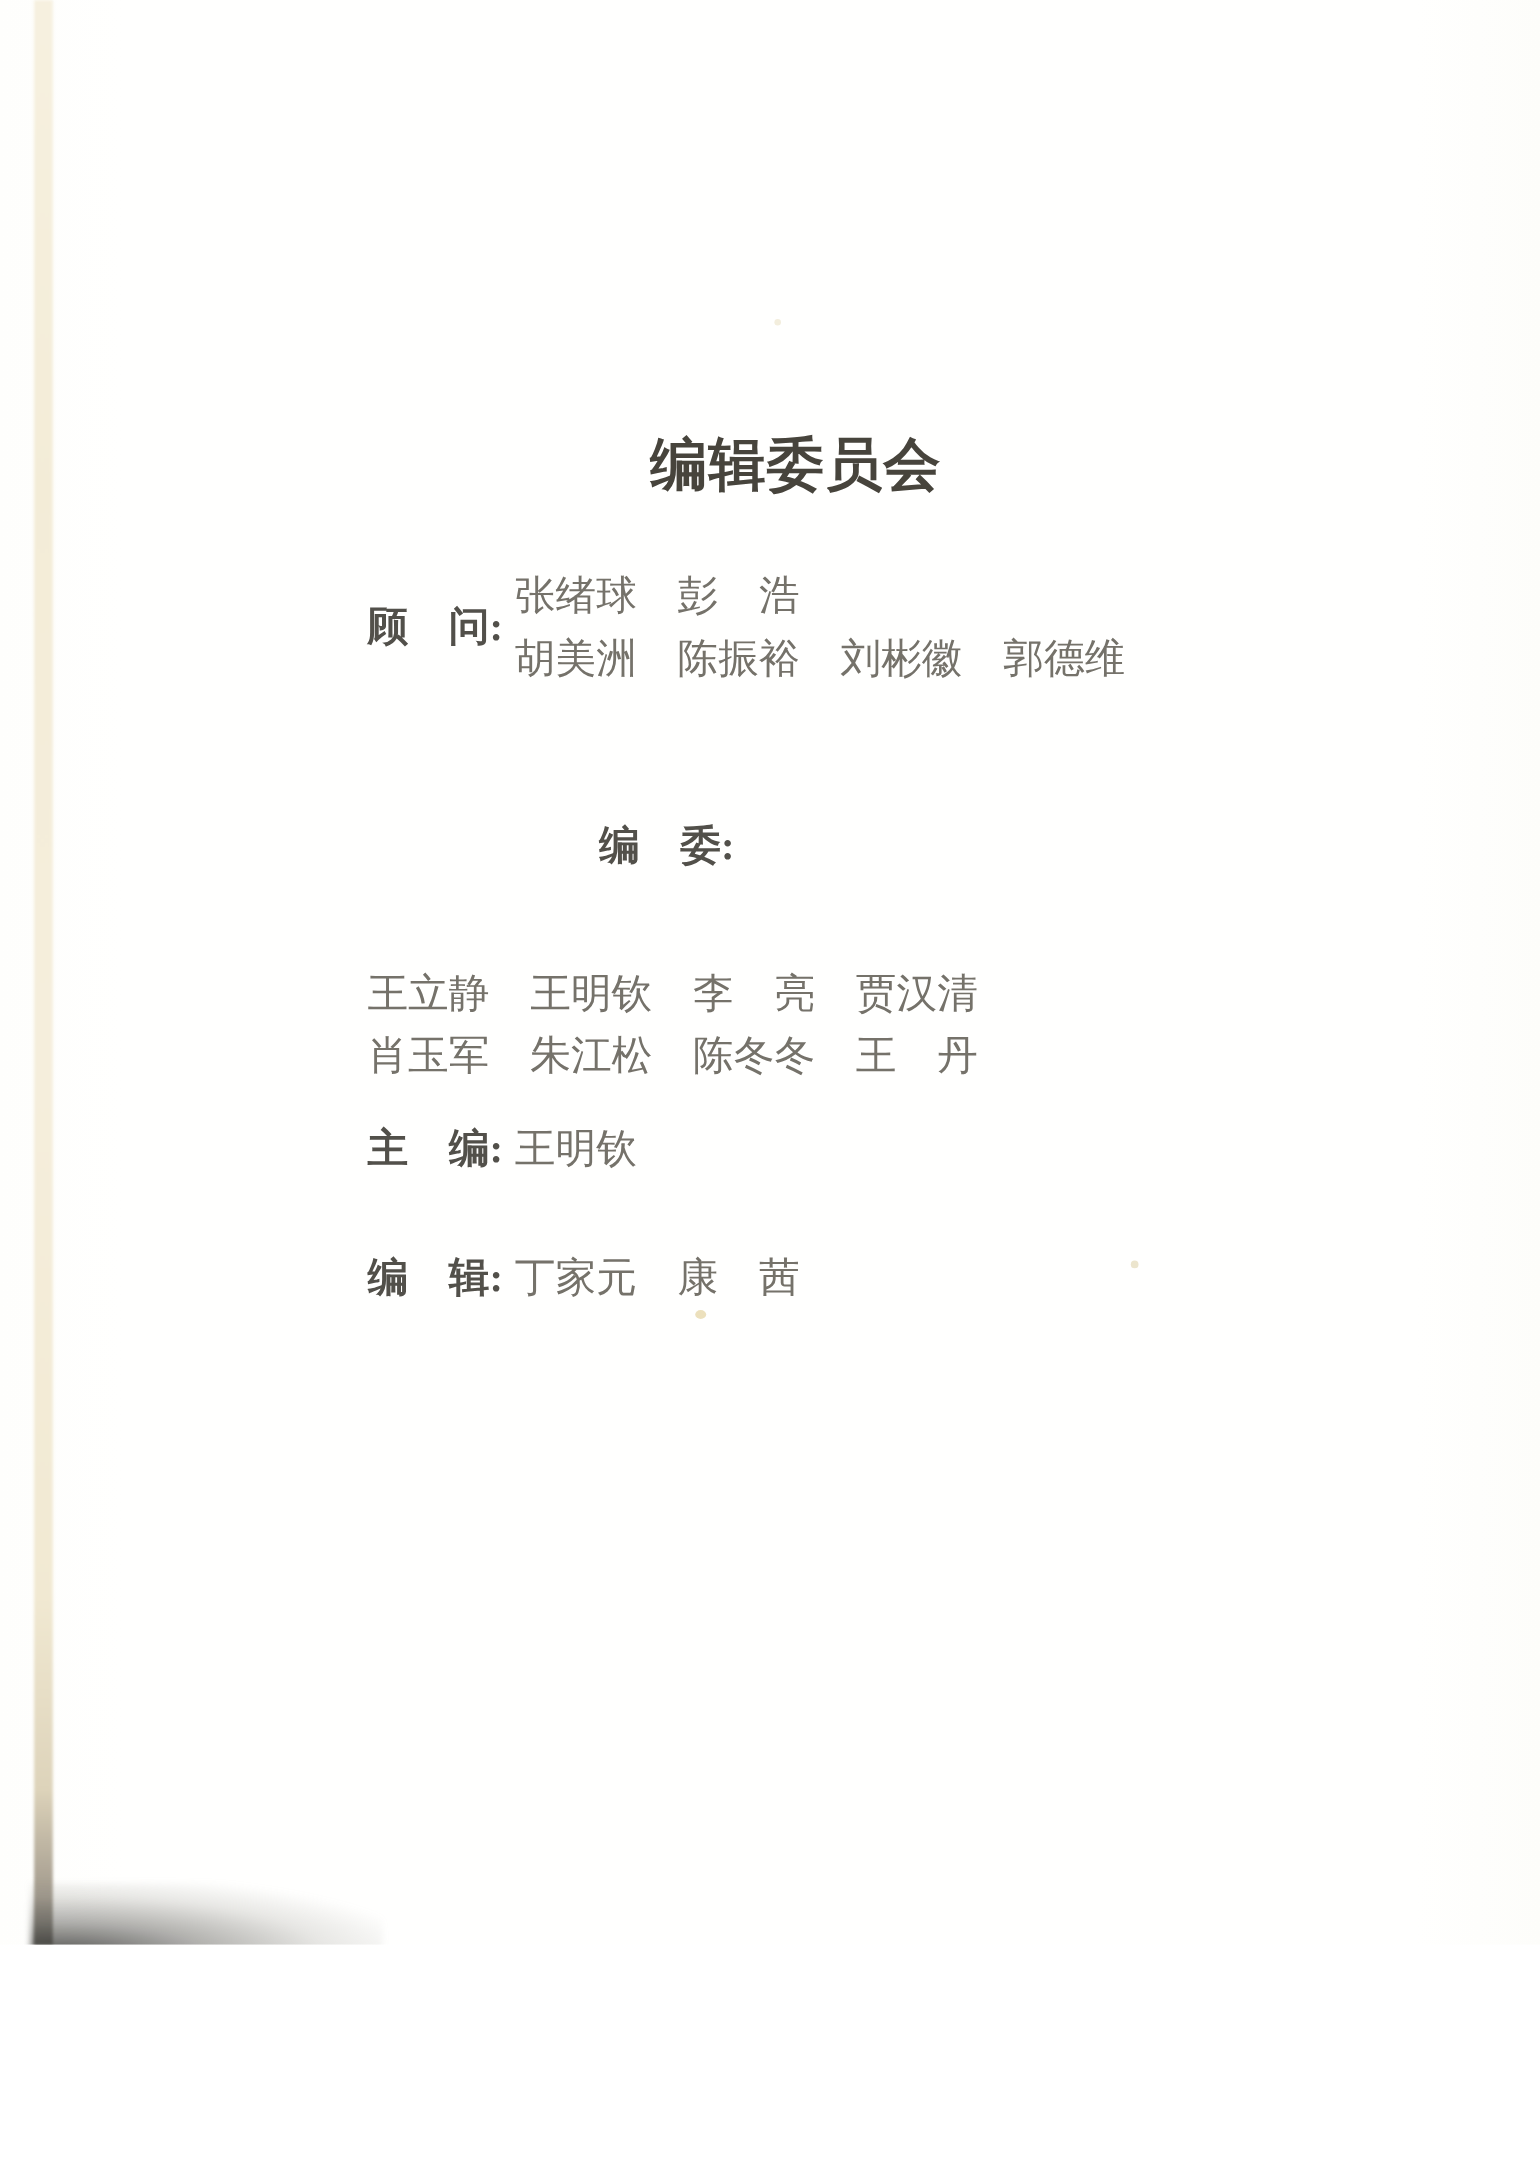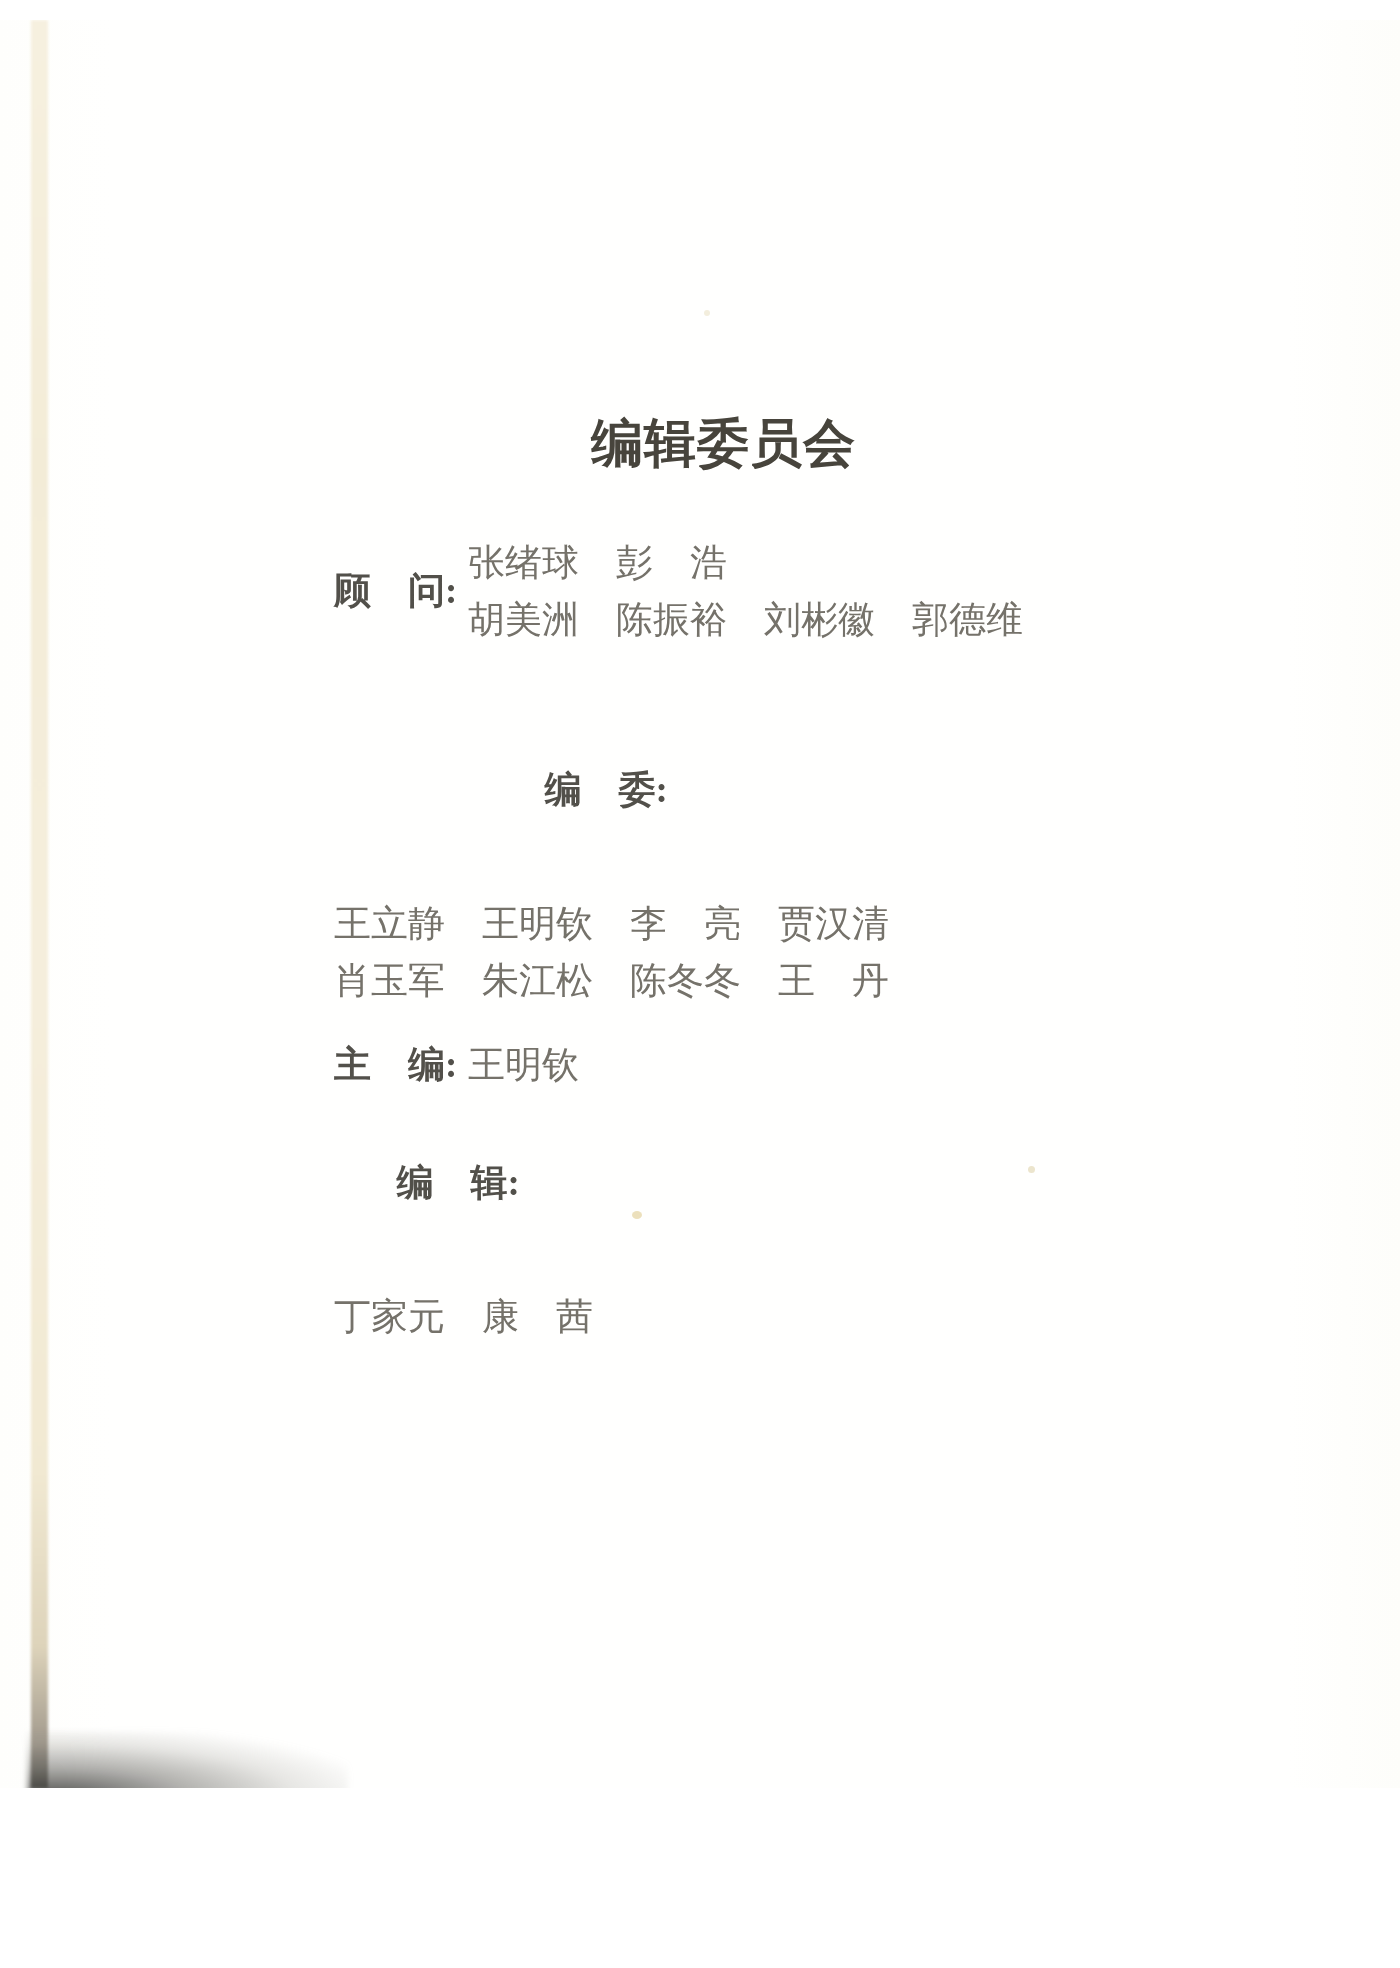--- a/index.html
+++ b/index.html
@@ -7,21 +7,20 @@
     padding: 0;
     background: #ffffff;
   }
   .page {
     position: relative;
     width: 1400px;
     height: 1768px;
     overflow: hidden;
     background: linear-gradient(90deg, #fefefc 0%, #fffffe 8%, #fffffe 92%, #fdfdfa 100%);
     font-family: "Liberation Serif", "DejaVu Serif", serif;
-    margin-top: 20px;
   }
   
   .edge-strip {
     position: absolute;
     left: 31px;
     top: 0;
     width: 17px;
     height: 100%;
     background: linear-gradient(to bottom,
       #f6f0df 0%,
@@ -80,21 +79,21 @@
     gap: 37px;
   }
   .name {
     width: 111px;
     flex: 0 0 111px;
     white-space: pre;
   }
   .sec-advisors        { top: 515px;  }
   .sec-editorial-board { top: 742px; flex-direction: column;  }
   .sec-chief-editor    { top: 1017px; }
-  .sec-editors         { top: 1135px; flex-direction: column; }
+  .sec-editors         { top: 1135px; }
   .speck {
     position: absolute;
     border-radius: 50%;
   }
   .speck-a { left: 1028px; top: 1146px; width: 7px; height: 7px; background: #ece5cd; }
   .speck-b { left: 632px;  top: 1191px; width: 10px; height: 8px; background: #e6d6a6; opacity: 0.75; }
   .speck-c { left: 704px;  top: 290px;  width: 6px;  height: 6px; background: #f3eedd; }
 </style>
 </head>
 <body>

